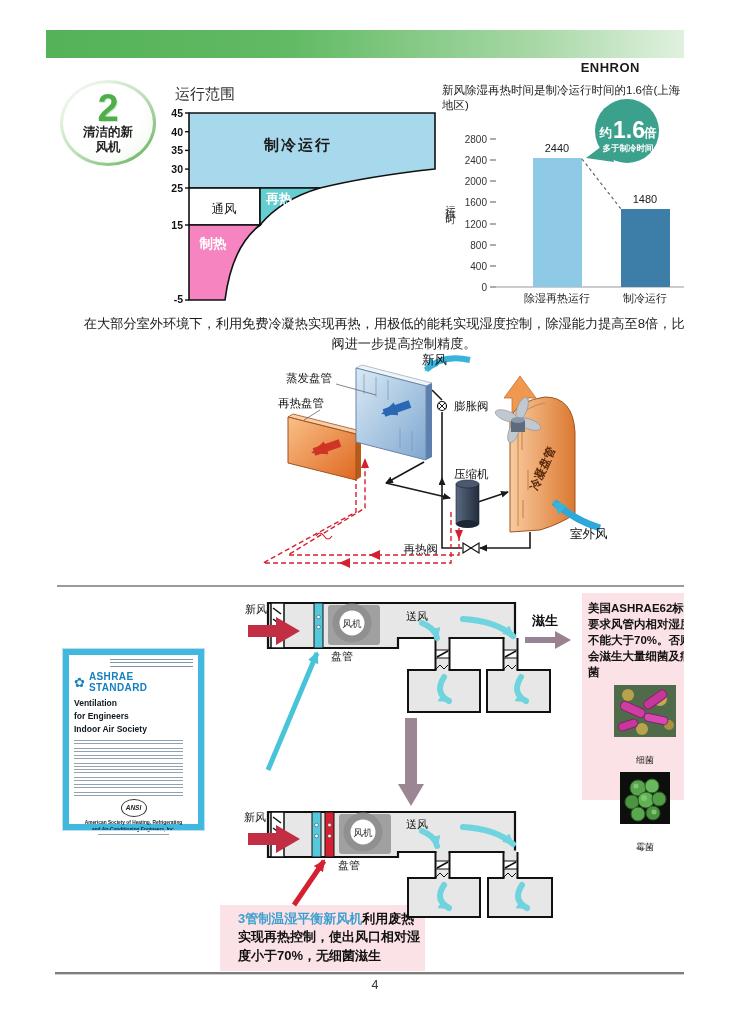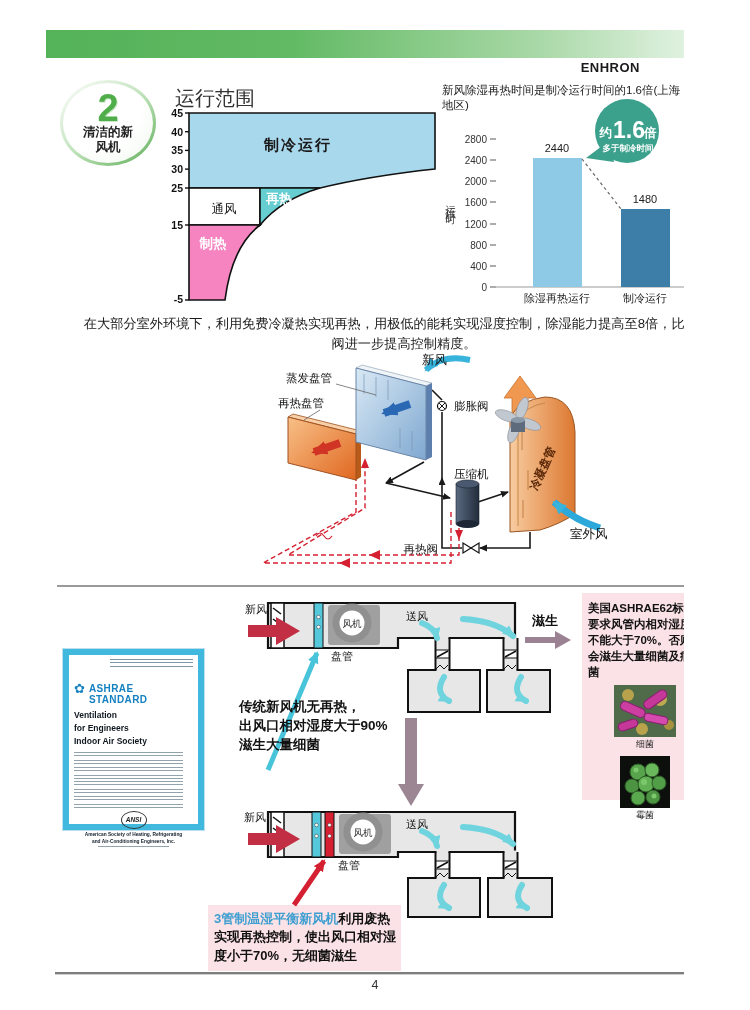--- a/index.html
+++ b/index.html
@@ -16,63 +16,63 @@
   .badge{left:60px;top:80px;width:96px;height:86px;border-radius:50%;
     background:linear-gradient(140deg,#eef7ec 15%,#bfe2ba 50%,#5fae58 100%);
     padding:3px;box-sizing:border-box;}
   .badge-in{width:100%;height:100%;border-radius:50%;
     background:radial-gradient(circle at 38% 30%,#ffffff 55%,#edf7ea 100%);
     display:flex;flex-direction:column;align-items:center;justify-content:center;}
   .badge-num{font-size:38px;line-height:34px;font-weight:bold;color:#4fae4a;
     text-shadow:1px 1px 0 #cfe8cc;}
   .badge-lab{font-size:12.5px;font-weight:bold;color:#222;line-height:1.2;text-align:right;}
 
-  .rc-title{left:175px;top:85px;font-size:20px;color:#333;}
+  .rc-title{left:175px;top:85px;font-size:15px;color:#333;}
   .hc-title{left:442px;top:83px;font-size:11.5px;font-weight:normal;color:#222;}
   .hc-ylab{left:444px;top:196px;writing-mode:vertical-rl;font-size:10.5px;color:#333;letter-spacing:3px;}
 
   .intro{left:80px;top:314px;width:648px;font-size:13.2px;line-height:1.55;color:#1a1a1a;text-align:center;}
 
   .divider{left:57px;top:585px;width:648px;height:2px;background:#9a9a9a;}
   .footer-rule{left:55px;top:972px;width:650px;height:3px;border-top:2px solid #7d7d7d;border-bottom:1px solid #cfcfcf;box-sizing:border-box;}
   .page-num{left:0;top:978px;width:750px;text-align:center;font-size:12.5px;color:#333;}
 
   
   .ash-cap{left:63px;top:630px;width:141px;text-align:center;font-size:12.5px;color:#111;margin-top:36px;}
   .cover{left:63px;top:649px;width:141px;height:181px;background:#fff;
     border:6px solid #41b8de;outline:1px solid #bcdff0;box-sizing:border-box;padding:3px 5px;}
   .cv-top{height:10px;margin:1px 2px 2px 0;
     background:repeating-linear-gradient(to bottom,#7d97a8 0,#7d97a8 1px,transparent 1px,transparent 3.4px);
     width:70%;margin-left:30%;}
   .cv-brandrow{display:flex;align-items:center;gap:4px;margin:2px 0 4px 0;}
   .cv-flower{font-size:13px;color:#1581c0;line-height:13px;}
-  .cv-brand{font-size:10px;font-weight:bold;color:#1581c0;letter-spacing:.4px;margin-top:12px;}
+  .cv-brand{font-size:10px;font-weight:bold;color:#1581c0;letter-spacing:.4px;}
   .cv-title{font-size:8.5px;font-weight:bold;color:#101820;line-height:1.55;}
   .cv-lines{width:92%;height:12px;margin:3px 0;
     background:repeating-linear-gradient(to bottom,#93a3ae 0,#93a3ae .8px,transparent .8px,transparent 2.8px);}
   .cv-lines2{width:92%;height:26px;margin:3px 0;
     background:repeating-linear-gradient(to bottom,#93a3ae 0,#93a3ae .8px,transparent .8px,transparent 2.8px);}
   .cv-ansi{width:24px;height:16px;border:1.5px solid #333;border-radius:50%;
     margin:3px auto 2px auto;display:flex;align-items:center;justify-content:center;
     font-size:6.5px;font-weight:bold;font-style:italic;color:#222;}
   .cv-org{font-size:4.8px;font-weight:bold;color:#14202c;text-align:center;line-height:1.5;}
   .cv-addr{width:60%;height:5px;margin:1px auto 0 auto;
     background:repeating-linear-gradient(to bottom,#93a3ae 0,#93a3ae .7px,transparent .7px,transparent 2.5px);}
 
   
   .note-top{left:239px;top:697px;font-size:13.5px;font-weight:600;color:#111;line-height:1.42;z-index:5;}
-  .note-bottom{left:208px;top:905px;width:182px;background:#fbe2e6;padding:5px 5px 6px 6px;
+  .note-bottom{left:220px;top:905px;width:182px;background:#fbe2e6;padding:5px 5px 6px 18px;
     font-size:13px;font-weight:600;line-height:1.42;color:#111;z-index:1;}
   .note-blue{color:#3f9fd0;}
 
   .warnbox{left:582px;top:593px;width:126px;height:207px;background:#fbe2e6;
     box-sizing:border-box;padding:7px 6px;z-index:1;}
   .warn-text{font-size:11.5px;font-weight:600;line-height:1.4;color:#111;word-break:break-all;}
   .warn-img{display:block;margin:5px auto 0 auto;}
-  .warn-cap{text-align:center;font-size:9px;color:#222;margin-top:1px;}
+  .warn-cap{text-align:center;font-size:9px;color:#222;margin-top:17px;}
 
   svg{position:absolute;overflow:visible;}
   .svg-cjk{font-family:"Liberation Sans","DejaVu Sans",sans-serif;}
 </style>
 </head>
 <body>
 
 <div class="page">
 
   <div class="abs header-bar"></div>
@@ -374,25 +374,20 @@
 
     <path d="M206,82 Q196,98 211,106" stroke="#6fd4de" stroke-width="6" fill="none" stroke-linecap="round" marker-end="url(#t-cy)"></path>
     <path d="M283,82 Q273,98 288,106" stroke="#6fd4de" stroke-width="6" fill="none" stroke-linecap="round" marker-end="url(#t-cy)"></path>
 
     <text x="294" y="30" font-size="13" font-weight="bold" fill="#111">滋生</text>
     <polygon points="287,42 317,42 317,36 333,45 317,54 317,48 287,48" fill="#9b8292"></polygon>
 
     <line x1="30" y1="175" x2="79" y2="58" stroke="#48c4da" stroke-width="5" marker-end="url(#t-cy2)"></line>
   </svg>
 
-  <div class="abs note-top">
-    <div>传统新风机无再热，</div>
-    <div>出风口相对湿度大于90%</div>
-    <div>滋生大量细菌</div>
-  </div>
 
   <svg style="left:396px;top:718px" width="30" height="90" viewBox="0 0 30 90">
     <polygon points="9,0 21,0 21,66 28,66 15,88 2,66 9,66" fill="#9c8694"></polygon>
   </svg>
 
   <div class="abs warnbox">
     <div class="warn-text">美国ASHRAE62标准要求风管内相对湿度不能大于70%。否则会滋生大量细菌及病菌</div>
     <svg class="warn-img" style="position:static" width="62" height="52" viewBox="0 0 62 52">
       <rect width="62" height="52" fill="#4f6b4a"></rect>
       <circle cx="14" cy="10" r="6" fill="#b9a24c"></circle>

